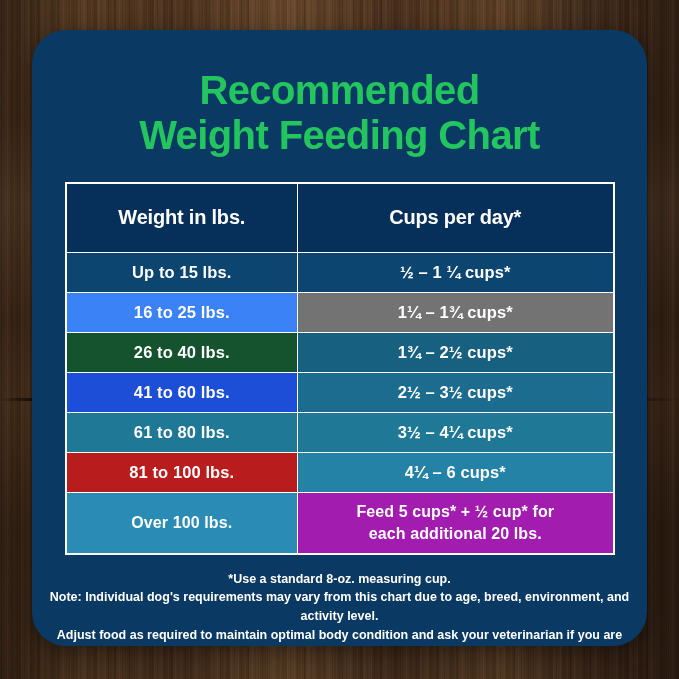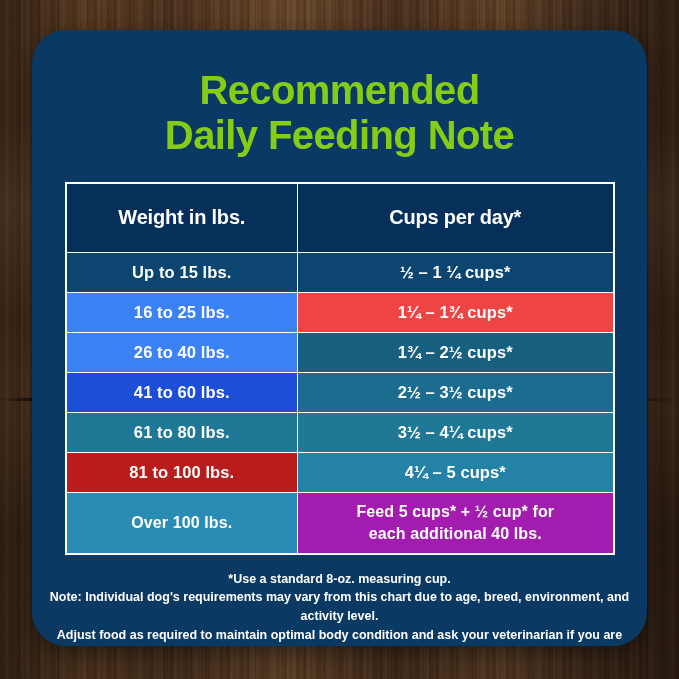--- a/index.html
+++ b/index.html
@@ -92,21 +92,21 @@
     background: #0a3963;
     border-radius: 34px;
     box-shadow: 0 6px 22px rgba(0,0,0,0.45);
     overflow: hidden;
   }
 
   
   .card-title {
     margin-top: 38px;
     text-align: center;
-    color: #84cc16;
+    color: #22c55e;
     font-size: 40px;
     line-height: 1.12;
     font-weight: 800;
     letter-spacing: -0.6px;
     padding: 0 24px;
   }
   .card-title .title-line { display: block; white-space: nowrap; }
   .title-line-2 { font-size: 40px; }
 
   
@@ -174,64 +174,64 @@
 
 <div id="wood-background">
   <div id="wood-grain-knot"></div>
   <div id="wood-vignette"></div>
 </div>
 
 <div id="feeding-chart-card">
 
   <div class="card-title">
     <span class="title-line title-line-1">Recommended</span>
-    <span class="title-line title-line-2">Daily Feeding Note</span>
+    <span class="title-line title-line-2">Weight Feeding Chart</span>
   </div>
 
   <table id="feeding-table">
     <colgroup>
       <col class="col-weight">
       <col class="col-cups">
     </colgroup>
     <thead>
       <tr>
         <th>Weight in lbs.</th>
         <th>Cups per day*</th>
       </tr>
     </thead>
     <tbody id="table-body">
         <tr>
           <td class="cell-weight" style="background: rgb(12, 70, 112);">Up to 15 lbs.</td>
           <td class="cell-cups" style="background: rgb(12, 70, 112);">½ – 1 ¼ cups*</td>
         </tr>
         <tr>
           <td class="cell-weight" style="background: #3b82f6;">16 to 25 lbs.</td>
-          <td class="cell-cups" style="background: #ef4444;">1¼ – 1¾  cups*</td>
-        </tr>
-        <tr>
-          <td class="cell-weight" style="background: #3b82f6;">26 to 40 lbs.</td>
+          <td class="cell-cups" style="background: #737373;">1¼ – 1¾  cups*</td>
+        </tr>
+        <tr>
+          <td class="cell-weight" style="background: #14532d;">26 to 40 lbs.</td>
           <td class="cell-cups" style="background: rgb(24, 96, 127);">1¾ – 2½ cups*</td>
         </tr>
         <tr>
           <td class="cell-weight" style="background: #1d4ed8;">41 to 60 lbs.</td>
           <td class="cell-cups" style="background: rgb(28, 108, 143);">2½ – 3½ cups*</td>
         </tr>
         <tr>
           <td class="cell-weight" style="background: rgb(32, 120, 151);">61 to 80 lbs.</td>
           <td class="cell-cups" style="background: rgb(32, 120, 151);">3½ – 4¼ cups*</td>
         </tr>
         <tr>
           <td class="cell-weight" style="background: #b91c1c; text-align: center;">81 to 100 lbs.</td>
-          <td class="cell-cups" style="background: rgb(36, 130, 166);">4¼ – 5 cups*</td>
+          <td class="cell-cups" style="background: rgb(36, 130, 166);">4¼ – 6 cups*</td>
         </tr>
         <tr class="row-last">
           <td class="cell-weight" style="background: rgb(42, 140, 180);">Over 100 lbs.</td>
           <td class="cell-cups" style="background: #a21caf;">
             <span class="cups-line">Feed 5 cups* + ½ cup* for</span>
-            <span class="cups-line">each additional 40 lbs.</span>
+            <span class="cups-line">each additional 20 lbs.</span>
           </td>
         </tr>
       </tbody>
   </table>
 
   <div id="footnotes">
     <div class="footnote-star">*Use a standard 8-oz. measuring cup.</div>
     <div class="footnote-note">Note: Individual dog's requirements may vary from this chart due to age, breed, environment, and activity level.</div>
     <div class="footnote-note">Adjust food as required to maintain optimal body condition and ask your veterinarian if you are unsure.</div>
   </div>

